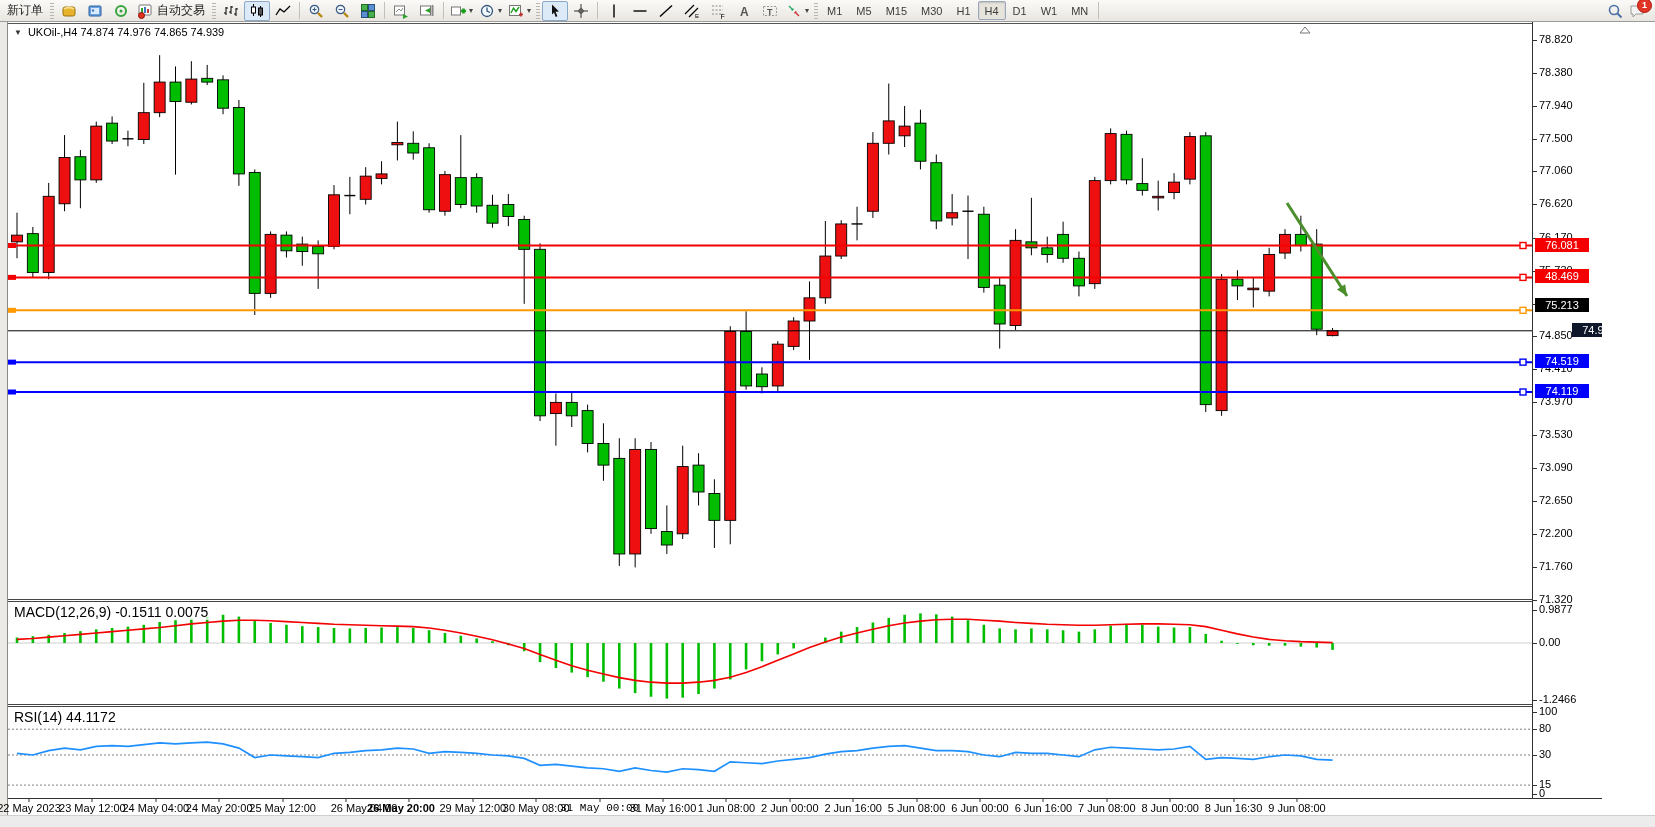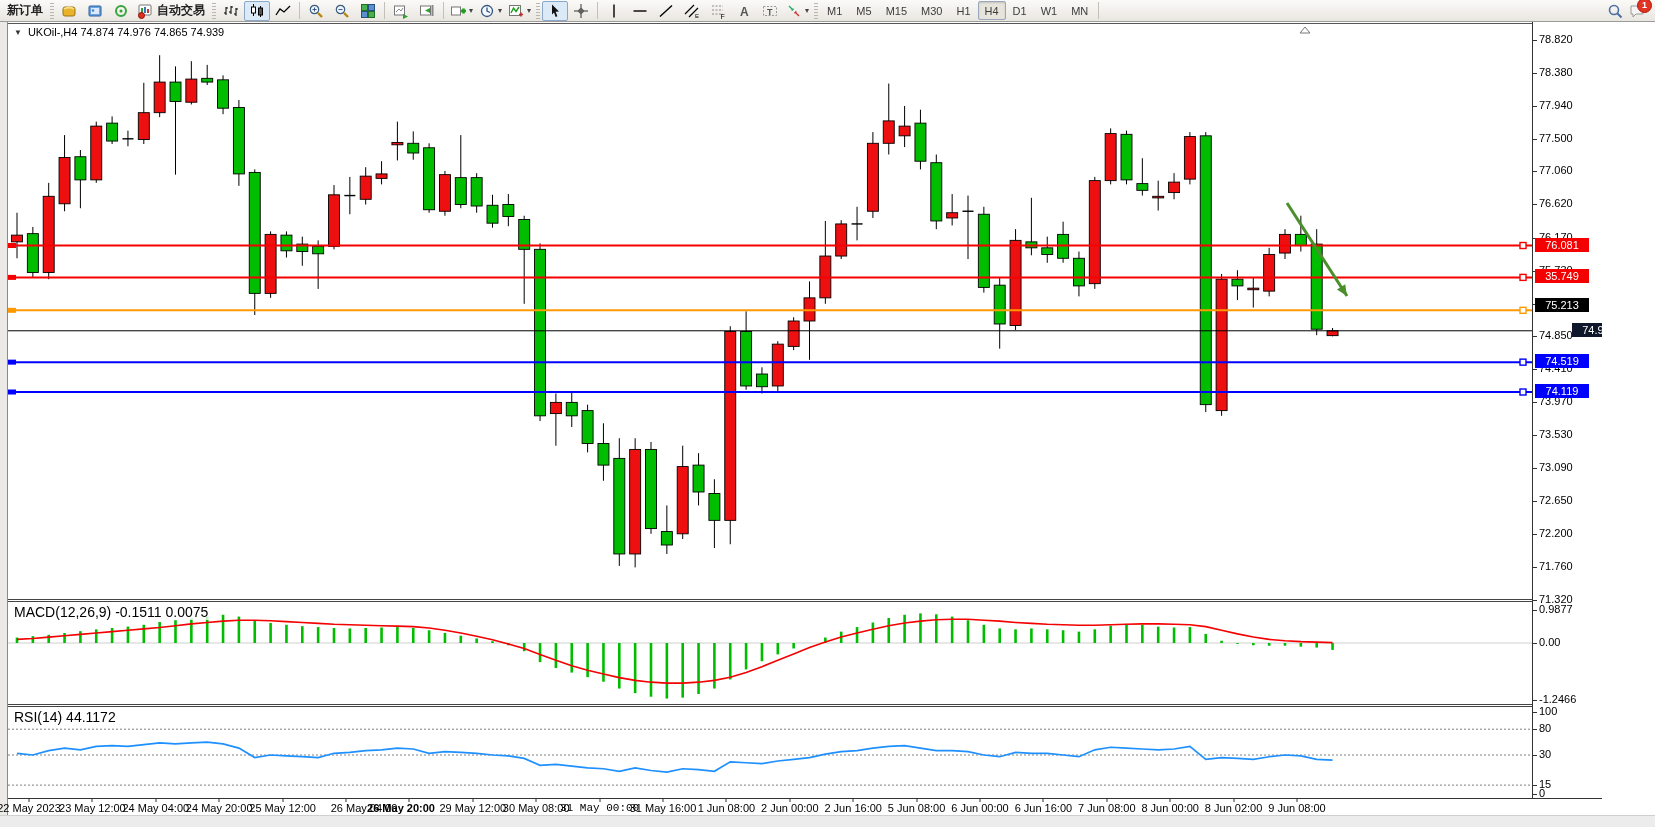--- a/index.html
+++ b/index.html
@@ -4,21 +4,21 @@
 <style>
   html,body{margin:0;padding:0;background:#fff;font-family:"Liberation Sans",sans-serif;}
   #root{position:relative;width:1655px;height:827px;overflow:hidden;background:#fff;}
   
   #toolbar{position:absolute;left:0;top:0;width:1655px;height:22px;
     background:linear-gradient(#fbfaf8,#e9e6e0);border-bottom:1px solid #9b9b9b;
     display:flex;align-items:center;padding:0 2px;box-sizing:border-box;font-size:12px;color:#222;}
   .tb-btn{height:18px;min-width:20px;display:flex;align-items:center;justify-content:center;
     padding:0 2px;border:1px solid transparent;border-radius:2px;gap:2px;cursor:default;}
   .tb-btn.active{border:1px solid #8aa8c8;background:#dce9f7;}
-  .tb-btn .lbl{white-space:nowrap;padding:0 2px;font-weight:bold;}
+  .tb-btn .lbl{white-space:nowrap;padding:0 2px;}
   .tb-sep{width:1px;height:17px;background:#c3c0ba;margin:0 3px;}
   .tb-grip{width:4px;height:16px;margin:0 2px;
     background:repeating-linear-gradient(#b9b6b0 0 1px,transparent 1px 3px);}
   .caret{font-size:8px;color:#444;margin-left:1px;}
   .tf-btn{height:17px;padding:0 6px;font-size:11px;color:#3c3c3c;border:1px solid transparent;
     display:flex;align-items:center;border-radius:2px;}
   .tf-btn.active{border:1px solid #98a8bc;background:#e7e4dc;box-shadow:inset 0 1px 2px rgba(0,0,0,.15);}
   #tb-right{margin-left:auto;display:flex;align-items:center;gap:6px;padding-right:8px;}
   #badge{position:absolute;top:-5px;right:-7px;width:13px;height:13px;border-radius:50%;
     background:#e03424;color:#fff;font-size:9px;font-weight:bold;display:flex;
@@ -596,21 +596,21 @@
       <div class="xlabel" style="left: 908.6px;">5 Jun 08:00</div>
       <div class="xtick" style="left: 972px;"></div>
       <div class="xlabel" style="left: 972px;">6 Jun 00:00</div>
       <div class="xtick" style="left: 1035.4px;"></div>
       <div class="xlabel" style="left: 1035.4px;">6 Jun 16:00</div>
       <div class="xtick" style="left: 1098.8px;"></div>
       <div class="xlabel" style="left: 1098.8px;">7 Jun 08:00</div>
       <div class="xtick" style="left: 1162.2px;"></div>
       <div class="xlabel" style="left: 1162.2px;">8 Jun 00:00</div>
       <div class="xtick" style="left: 1225.6px;"></div>
-      <div class="xlabel" style="left: 1225.6px;">8 Jun 02:00</div>
+      <div class="xlabel" style="left: 1225.6px;">8 Jun 16:30</div>
       <div class="xtick" style="left: 1289px;"></div>
       <div class="xlabel" style="left: 1289px;">9 Jun 08:00</div>
     </div>
   <div id="price-axis">
       <div class="ytickmark" style="top: 18px;"></div>
       <div class="ytick" style="top: 11px;">78.820</div>
       <div class="ytickmark" style="top: 50.8535px;"></div>
       <div class="ytick" style="top: 43.8535px;">78.380</div>
       <div class="ytickmark" style="top: 83.707px;"></div>
       <div class="ytick" style="top: 76.707px;">77.940</div>
@@ -654,21 +654,21 @@
       <div class="ytick" style="top: 683px;">100</div>
       <div class="ytickmark" style="top: 707.2px;"></div>
       <div class="ytick" style="top: 700.2px;">80</div>
       <div class="ytickmark" style="top: 733px;"></div>
       <div class="ytick" style="top: 726px;">30</div>
       <div class="ytickmark" style="top: 763.1px;"></div>
       <div class="ytick" style="top: 756.1px;">15</div>
       <div class="ytickmark" style="top: 772px;"></div>
       <div class="ytick" style="top: 765px;">0</div>
       <div class="price-tag" style="top: 215.513px; background: rgb(244, 0, 0);">76.081</div>
-      <div class="price-tag" style="top: 247.396px; background: rgb(244, 0, 0);">35.749</div>
+      <div class="price-tag" style="top: 247.396px; background: rgb(244, 0, 0);">48.469</div>
       <div class="price-tag" style="top: 276px; background: #000000;">75.213</div>
       <div class="price-tag" style="top: 300.783px; background: #0f172a; margin-left: 37px;">74.939</div>
       <div class="price-tag" style="top: 332.143px; background: rgb(0, 0, 255);">74.519</div>
       <div class="price-tag" style="top: 362.01px; background: rgb(0, 0, 255);">74.119</div>
     </div>
   <div id="right-gap"></div>
   <div id="bottom-strip"></div>
 
   <div id="chart-title">
     <span class="tri">▼</span>

